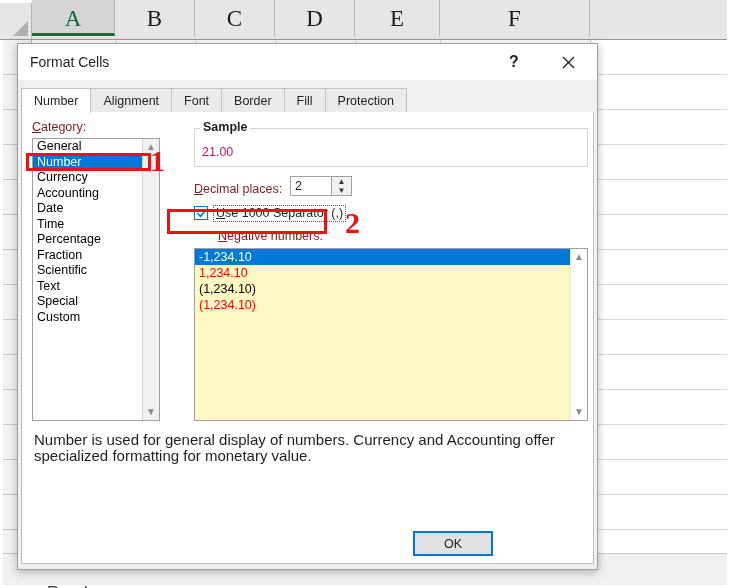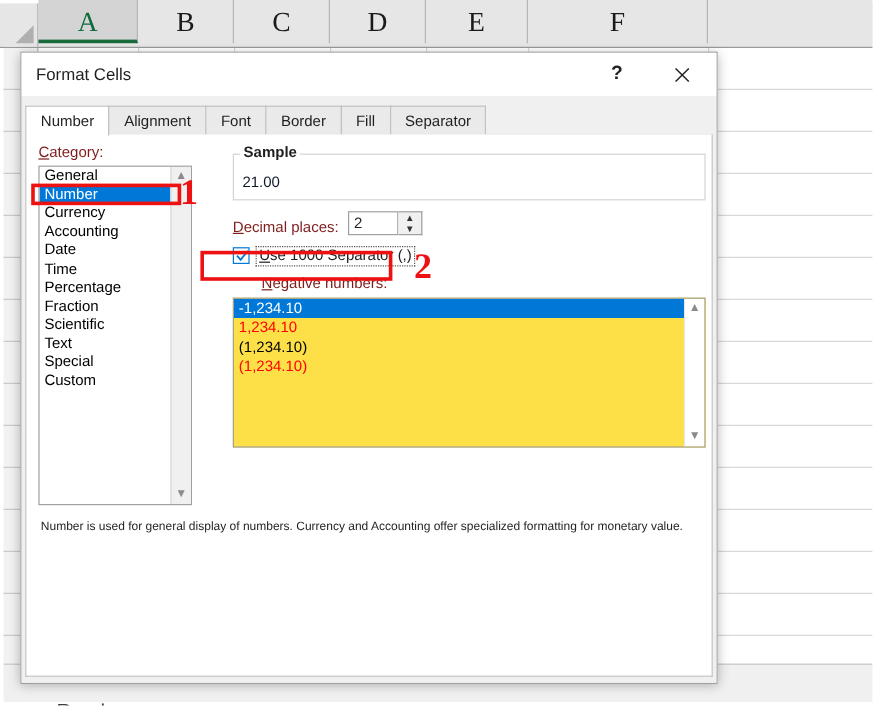--- a/index.html
+++ b/index.html
@@ -289,21 +289,21 @@
     padding: 0 3px;
     font-size: 12.5px;
     font-weight: bold;
     color: #1f1f1f;
   }
   #sample-value {
     position: absolute;
     left: 180px;
     top: 33px;
     font-size: 12.5px;
-    color: #0f172a;
+    color: #be185d;
   }
 
   
   #decimal-label { left: 172px; top: 70px; }
   #decimal-input {
     position: absolute;
     left: 268px;
     top: 64px;
     width: 42px;
     height: 20px;
@@ -372,22 +372,22 @@
     cursor: default;
   }
 
   
   #negative-label { left: 172px; top: 117px; margin-left: 24px; }
   #negative-list {
     position: absolute;
     left: 172px;
     top: 136px;
     width: 394px;
-    height: 125px;
-    background: #fde047;
+    height: 173px;
+    background: #fef9c3;
     border: 1px solid #a0a0a0;
     box-sizing: border-box;
     overflow: hidden;
   }
   #negative-items {
     position: absolute;
     left: 0; top: 0;
     right: 17px;
   }
   .neg-item {
@@ -411,21 +411,21 @@
     border-left: 1px solid #e8e8e8;
     box-sizing: border-box;
   }
 
   
   #description {
     position: absolute;
     left: 12px;
     top: 320px;
     width: 548px;
-    font-size: 10px;
+    font-size: 15px;
     color: #1f1f1f;
     line-height: 16px;
   }
 
   
   .dlg-btn {
     position: absolute;
     bottom: 13px;
     width: 80px;
     height: 25px;
@@ -568,21 +568,21 @@
       <div class="tab">
         <span>Font</span>
       </div>
       <div class="tab">
         <span>Border</span>
       </div>
       <div class="tab">
         <span>Fill</span>
       </div>
       <div class="tab">
-        <span>Separator</span>
+        <span>Protection</span>
       </div>
     </div>
 
     <div id="tab-panel">
 
       <div class="fieldlabel" id="category-label">
         <span class="ul1">C</span><span>ategory:</span>
       </div>
 
       <div id="category-list">
@@ -643,19 +643,20 @@
         </div>
         <div id="negative-scrollbar">
           <div class="sb-arrow up">▲</div>
           <div class="sb-arrow down">▼</div>
         </div>
       </div>
 
       <div id="description">Number is used for general display of numbers.  Currency and Accounting offer specialized formatting for monetary value.</div>
     </div>
 
+    <button class="dlg-btn" id="ok-button">OK</button>
   </div>
 </div>
 
 <div class="annot-box" id="annot-box-1"></div>
 <div class="annot-num" id="annot-num-1">1</div>
 <div class="annot-box" id="annot-box-2"></div>
 <div class="annot-num" id="annot-num-2">2</div>
 
 </body></html>

